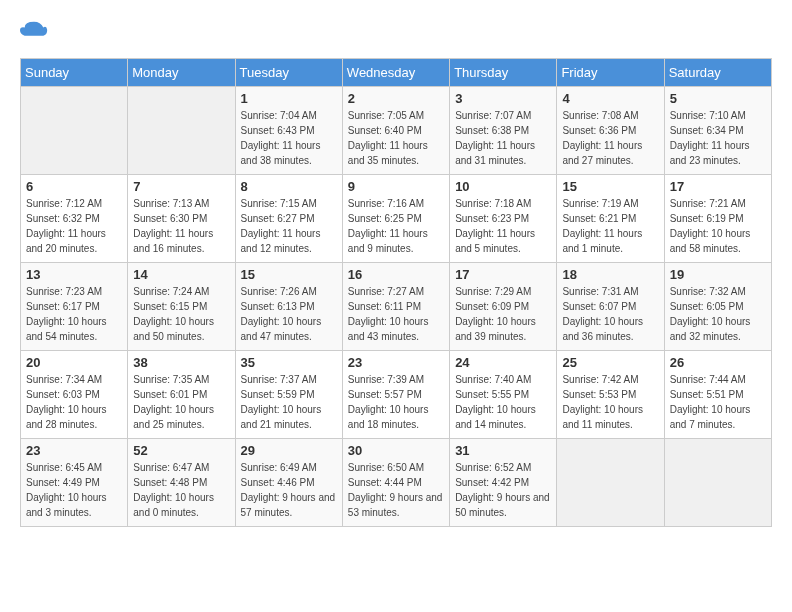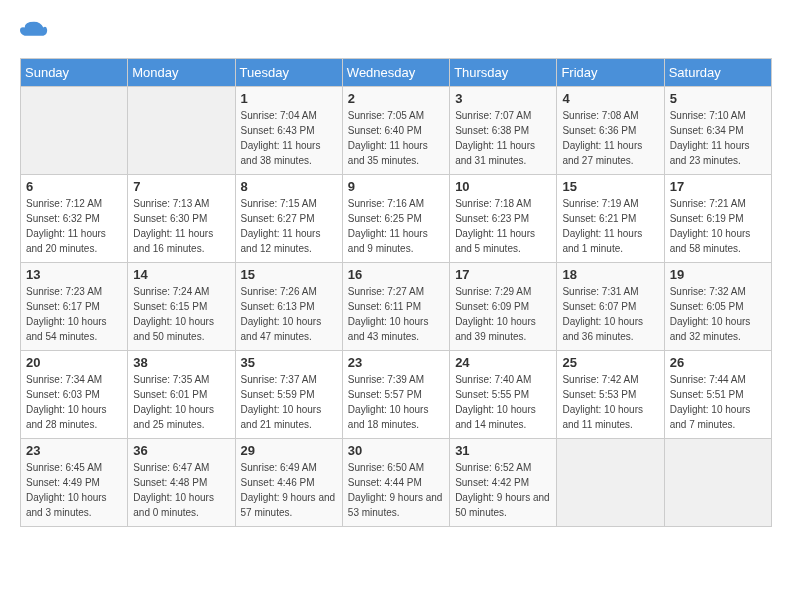--- a/index.html
+++ b/index.html
@@ -290,21 +290,21 @@
         </td>
       </tr>
       <tr>
         <td>
           <span class="day-number">23</span>
         <div class="day-info">
           Sunrise: 6:45 AM<br>Sunset: 4:49 PM<br>Daylight: 10 hours and 3 minutes.
         </div>
         </td>
         <td>
-          <span class="day-number">36</span>
+          <span class="day-number">52</span>
         <div class="day-info">
           Sunrise: 6:47 AM<br>Sunset: 4:48 PM<br>Daylight: 10 hours and 0 minutes.
         </div>
         </td>
         <td>
           <span class="day-number">29</span>
         <div class="day-info">
           Sunrise: 6:49 AM<br>Sunset: 4:46 PM<br>Daylight: 9 hours and 57 minutes.
         </div>
         </td>

